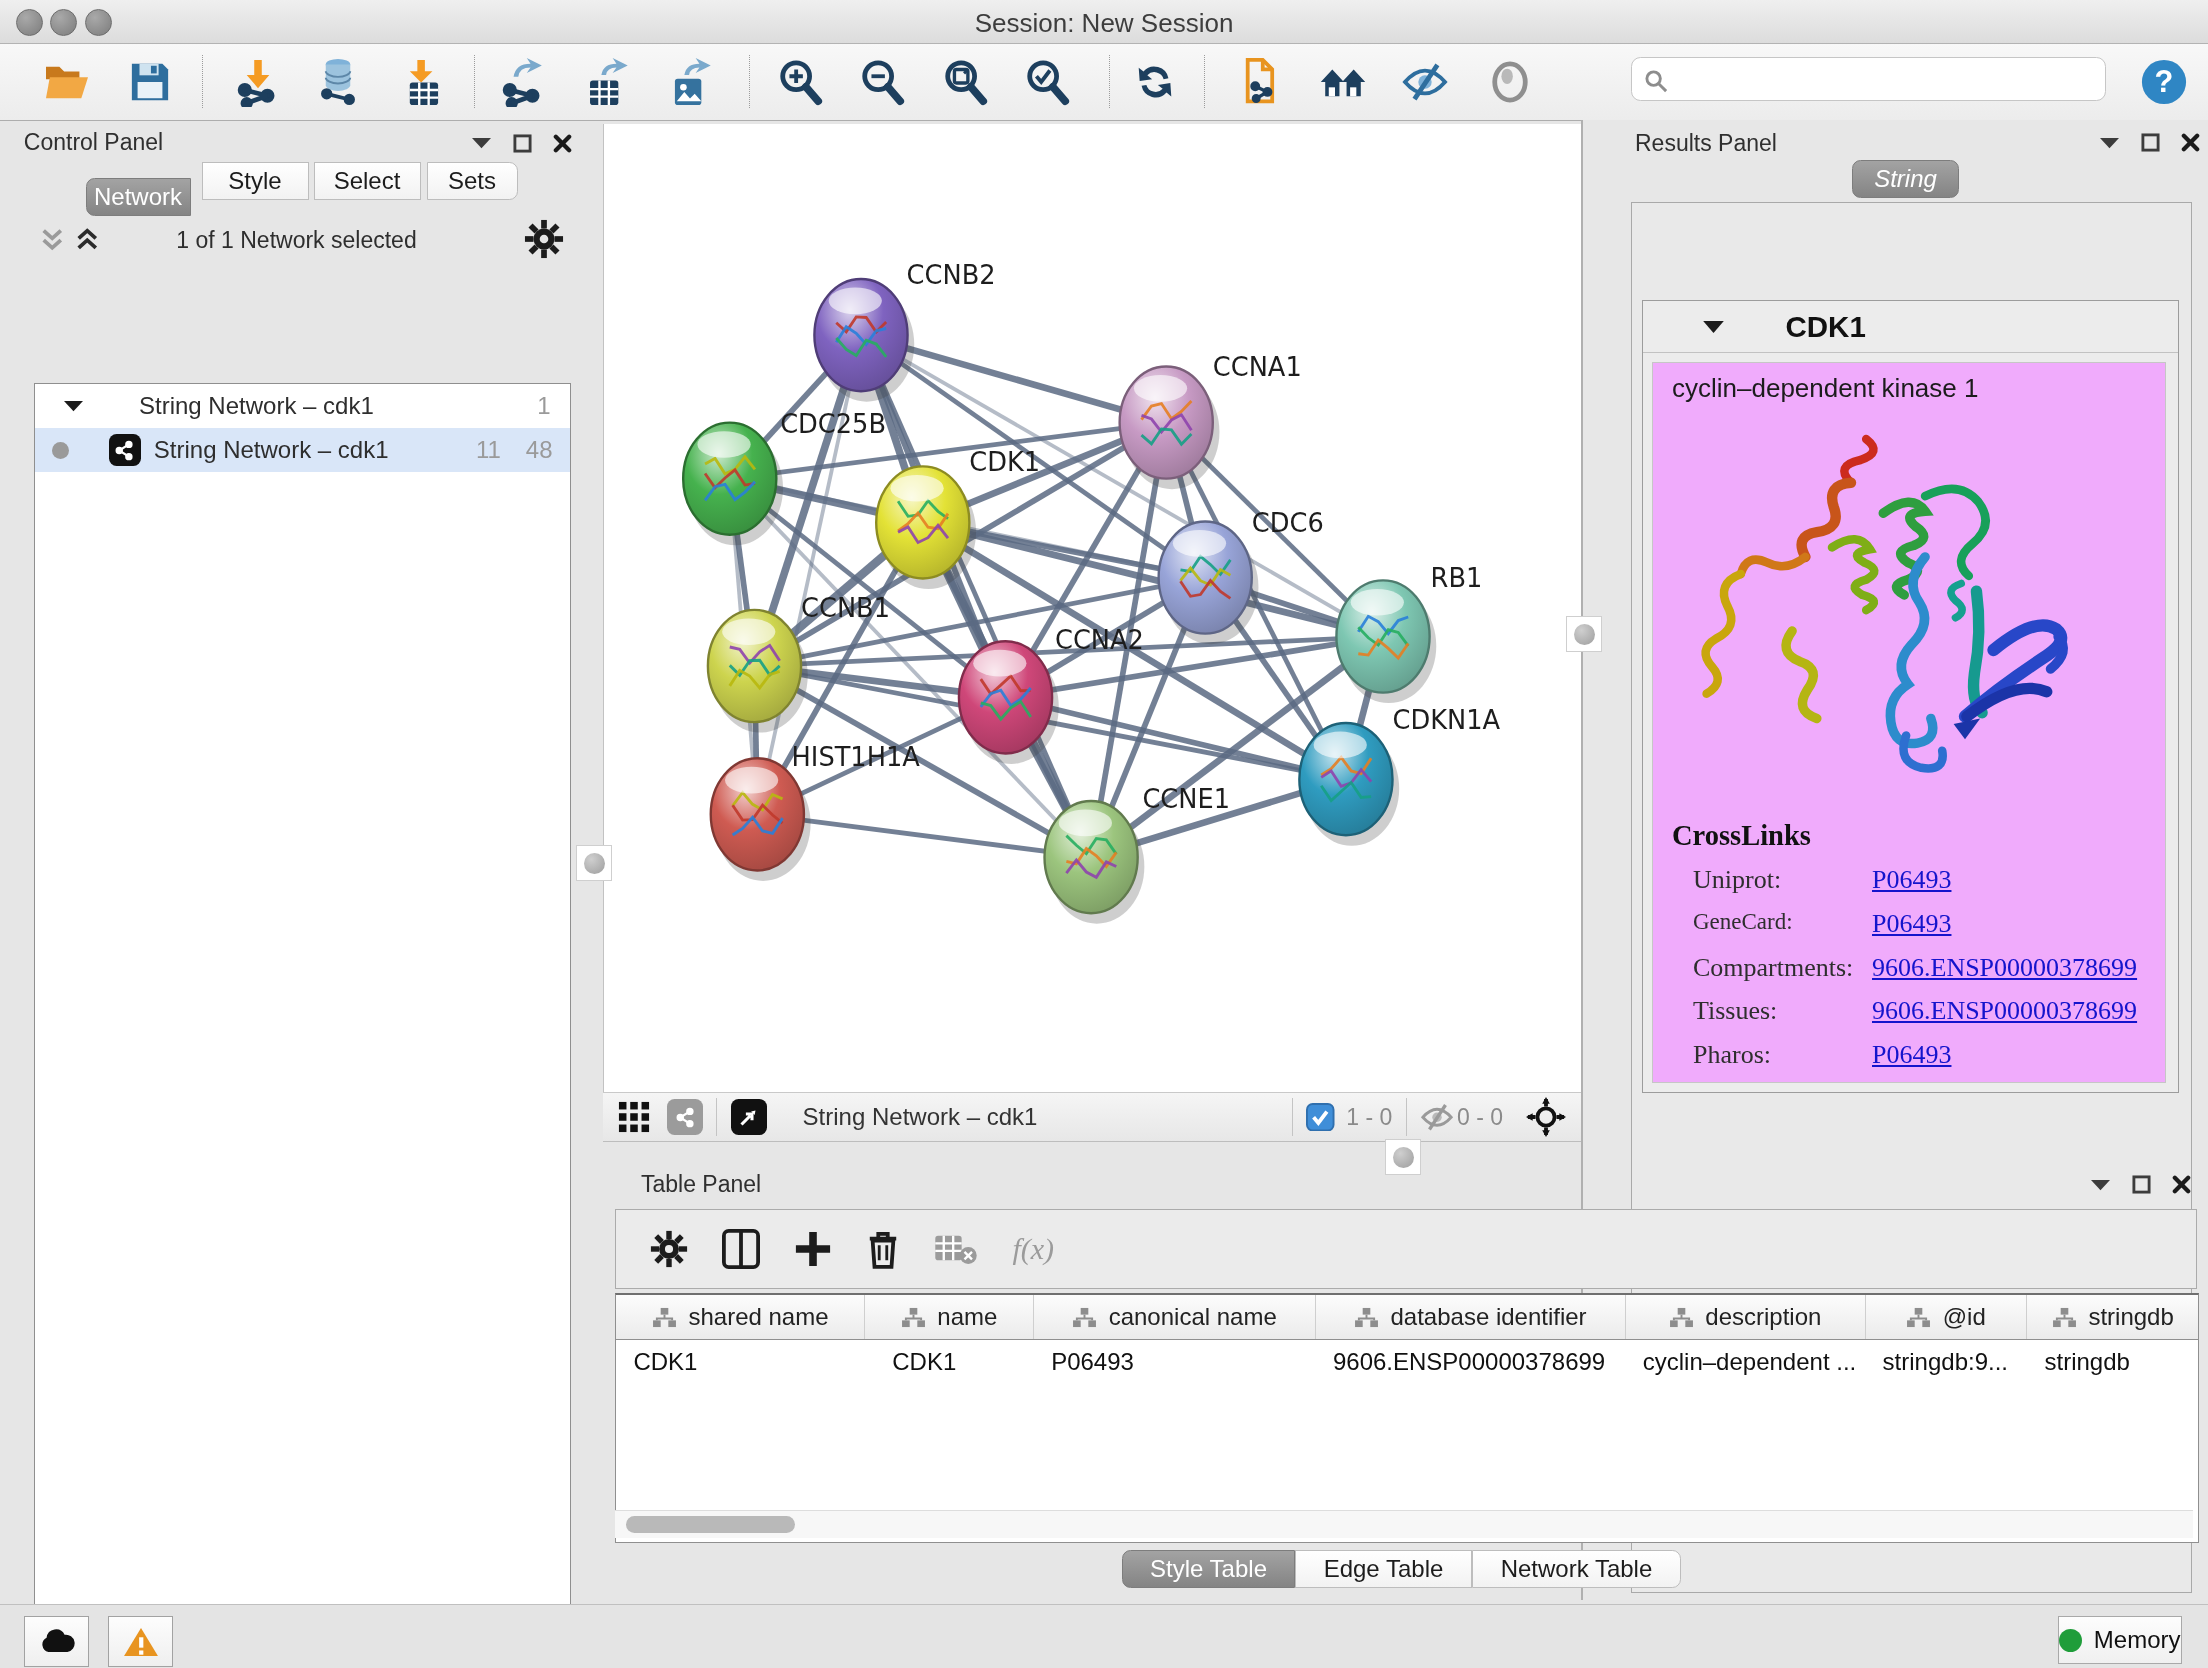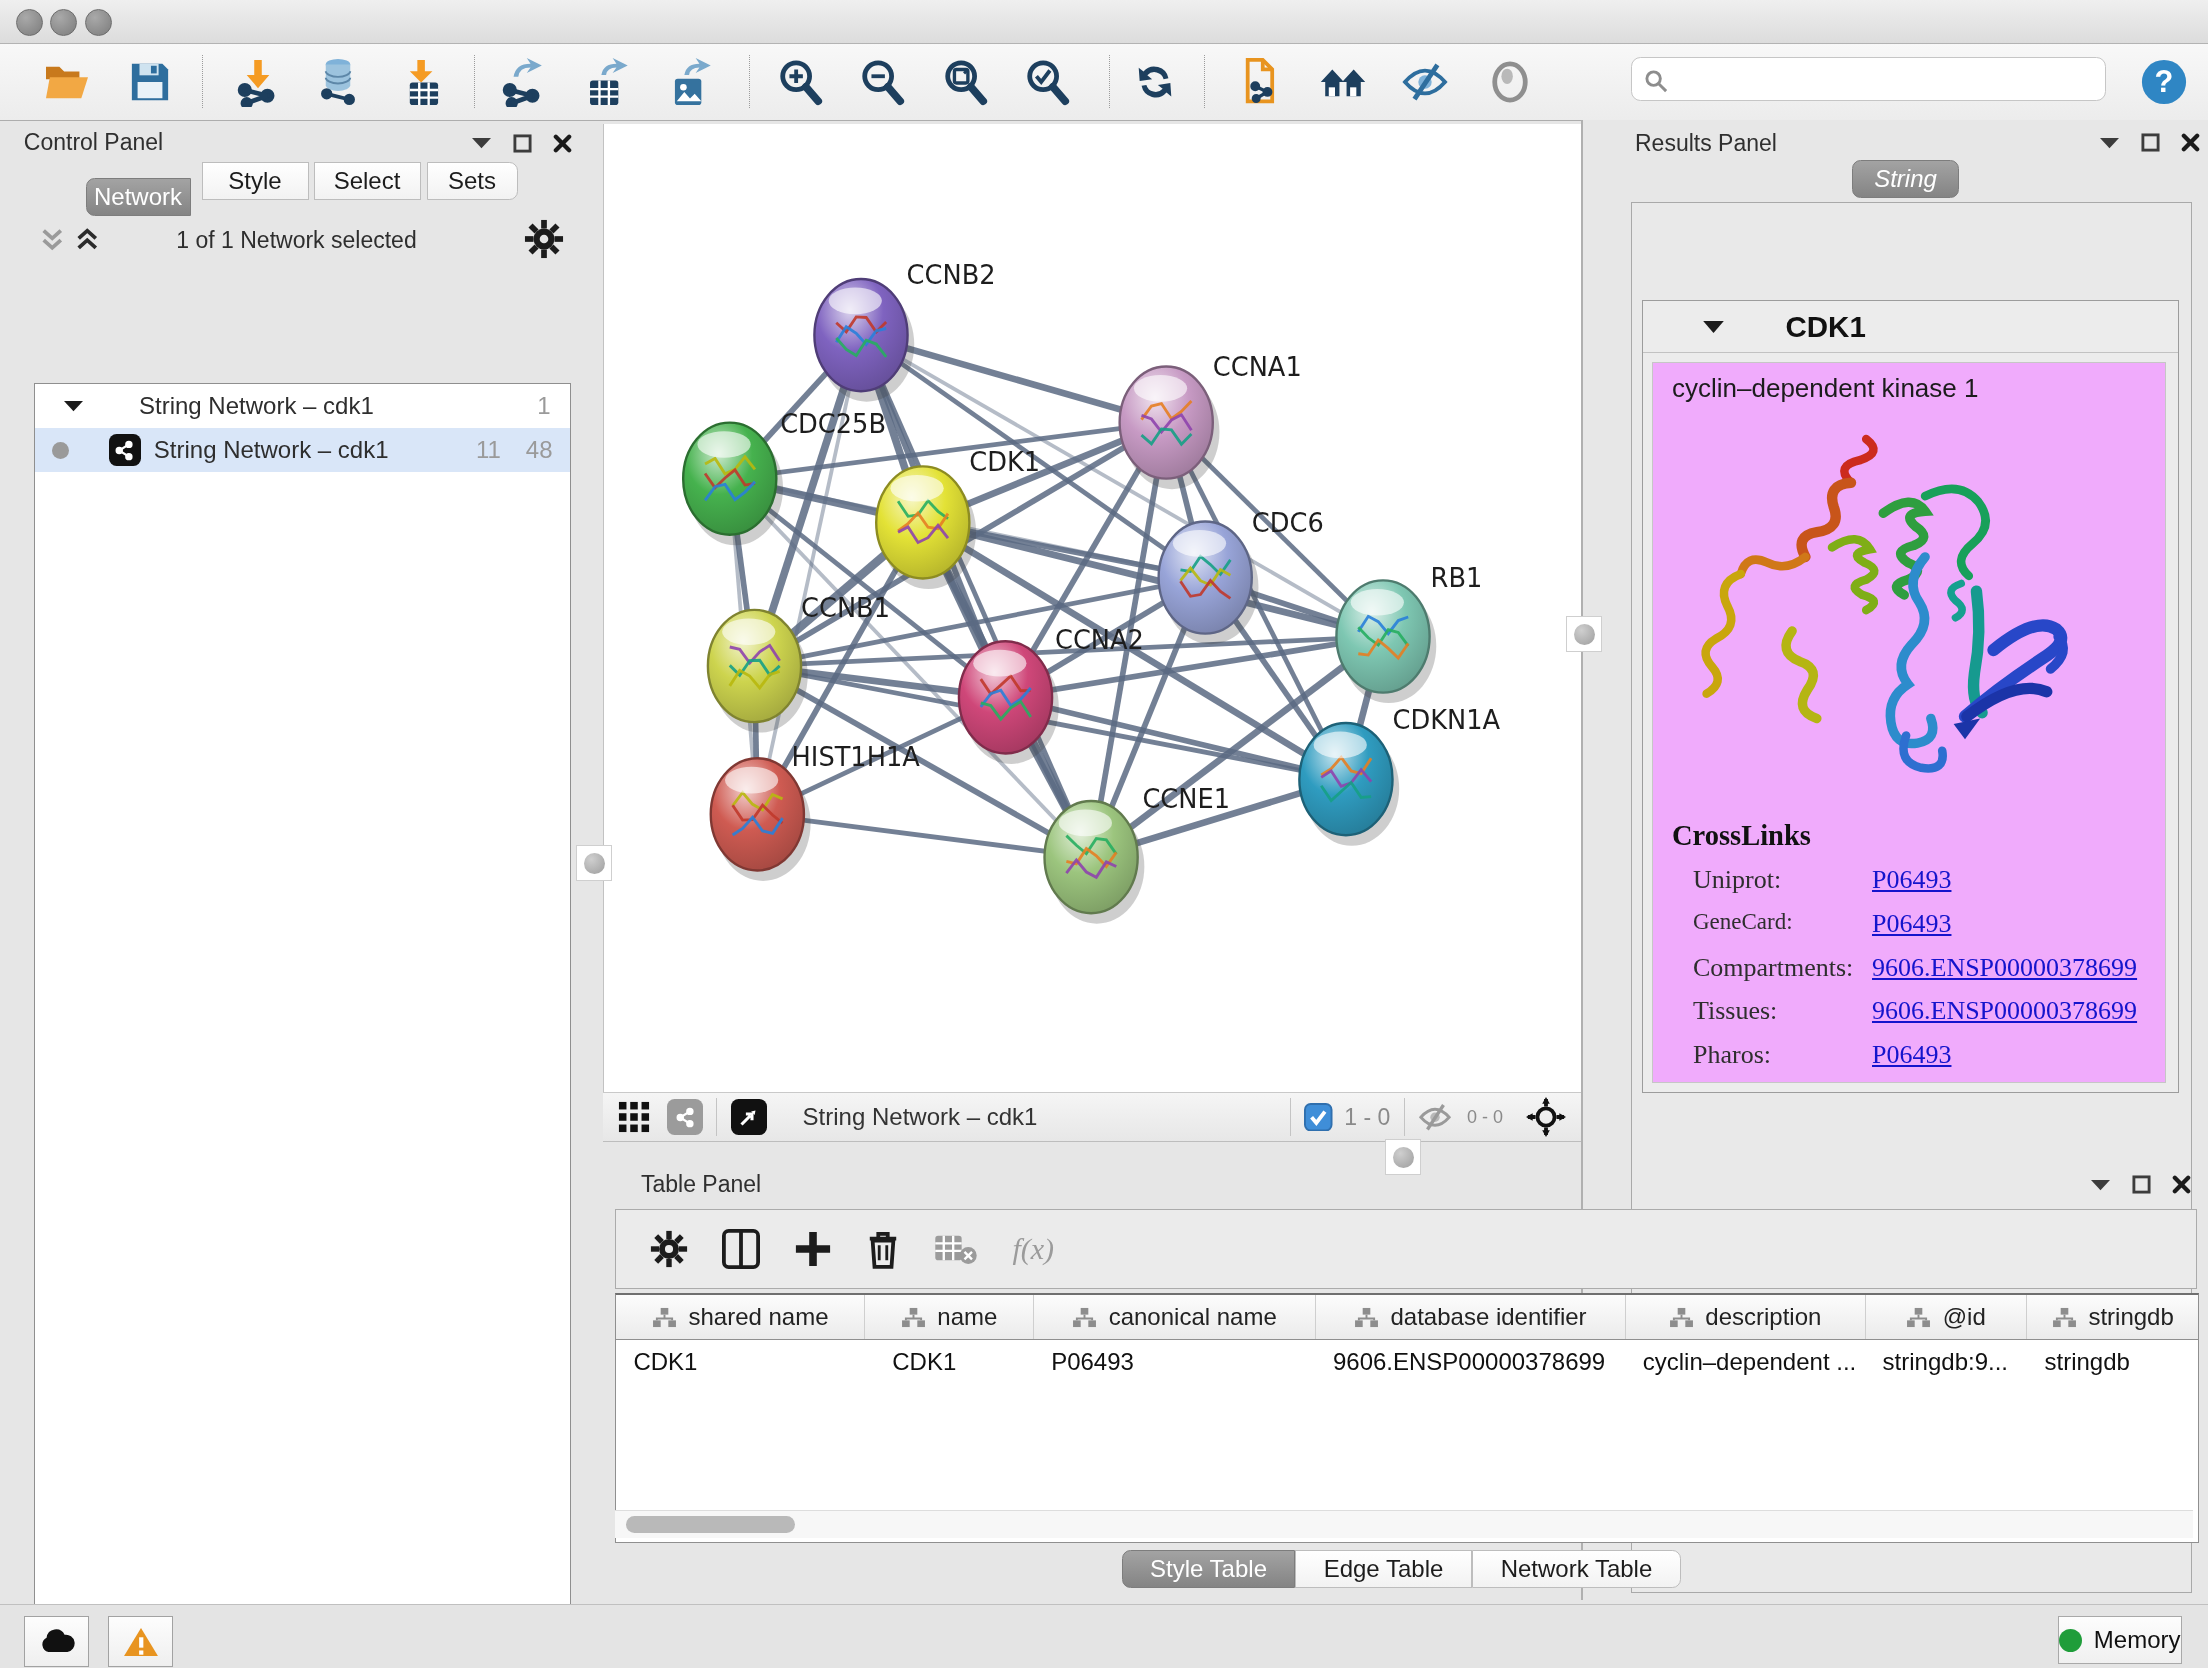--- a/index.html
+++ b/index.html
@@ -76,20 +76,21 @@
 </style>
 </head>
 <body>
 
 <div id="app">
 
   <div class="abs titlebar">
     <span class="abs tl" style="left:16px"></span>
     <span class="abs tl" style="left:50px"></span>
     <span class="abs tl" style="left:85px"></span>
+    <div class="abs wtitle">Session: New Session</div>
   </div>
 
   <div class="abs toolbar">
     <span class="abs tbico" style="left:43px">
       <svg width="46" height="42" viewBox="0 0 48 44">
           <path d="M2 6 h14 l5 5 h16 v8 H2z" fill="#c8791c"></path>
           <path d="M6 17 h40 l-7 22 H2z" fill="#f2a844"></path>
         </svg>
       </span>
     <span class="abs tbico" style="left:126px">
@@ -588,21 +589,21 @@
       </span>
     <span style="margin-left:11.4px;font-size:23px;color:#8a8a8a">1 - 0</span>
     <span class="nbsep"></span>
     <span>
       <svg width="34" height="28.5" viewBox="0 0 36 30">
           <path d="M3 15 q15-17 30 0 q-15 17 -30 0z" fill="none" stroke="#9a9a9a" stroke-width="3"></path>
           <circle cx="18" cy="15" r="5" fill="#b9b9b9"></circle>
           <path d="M27 2 L10 28" stroke="#9a9a9a" stroke-width="3.5"></path>
         </svg>
       </span>
-    <span style="margin-left:15px;font-size:18px;color:#8a8a8a">0 - 0</span>
+    <span style="margin-left:3px;font-size:23px;color:#8a8a8a">0 - 0</span>
     <span style="margin:0 15px 0 23px">
       <svg width="40" height="40" viewBox="0 0 42 42">
           <g stroke="#111" stroke-width="4" fill="none">
             <circle cx="21" cy="21" r="9"></circle>
             <path d="M21 2 v8 M21 32 v8 M2 21 h8 M32 21 h8"></path>
           </g>
           <g fill="#111">
             <polygon points="21,0 17,7 25,7"></polygon>
             <polygon points="21,42 17,35 25,35"></polygon>
             <polygon points="0,21 7,17 7,25"></polygon>

